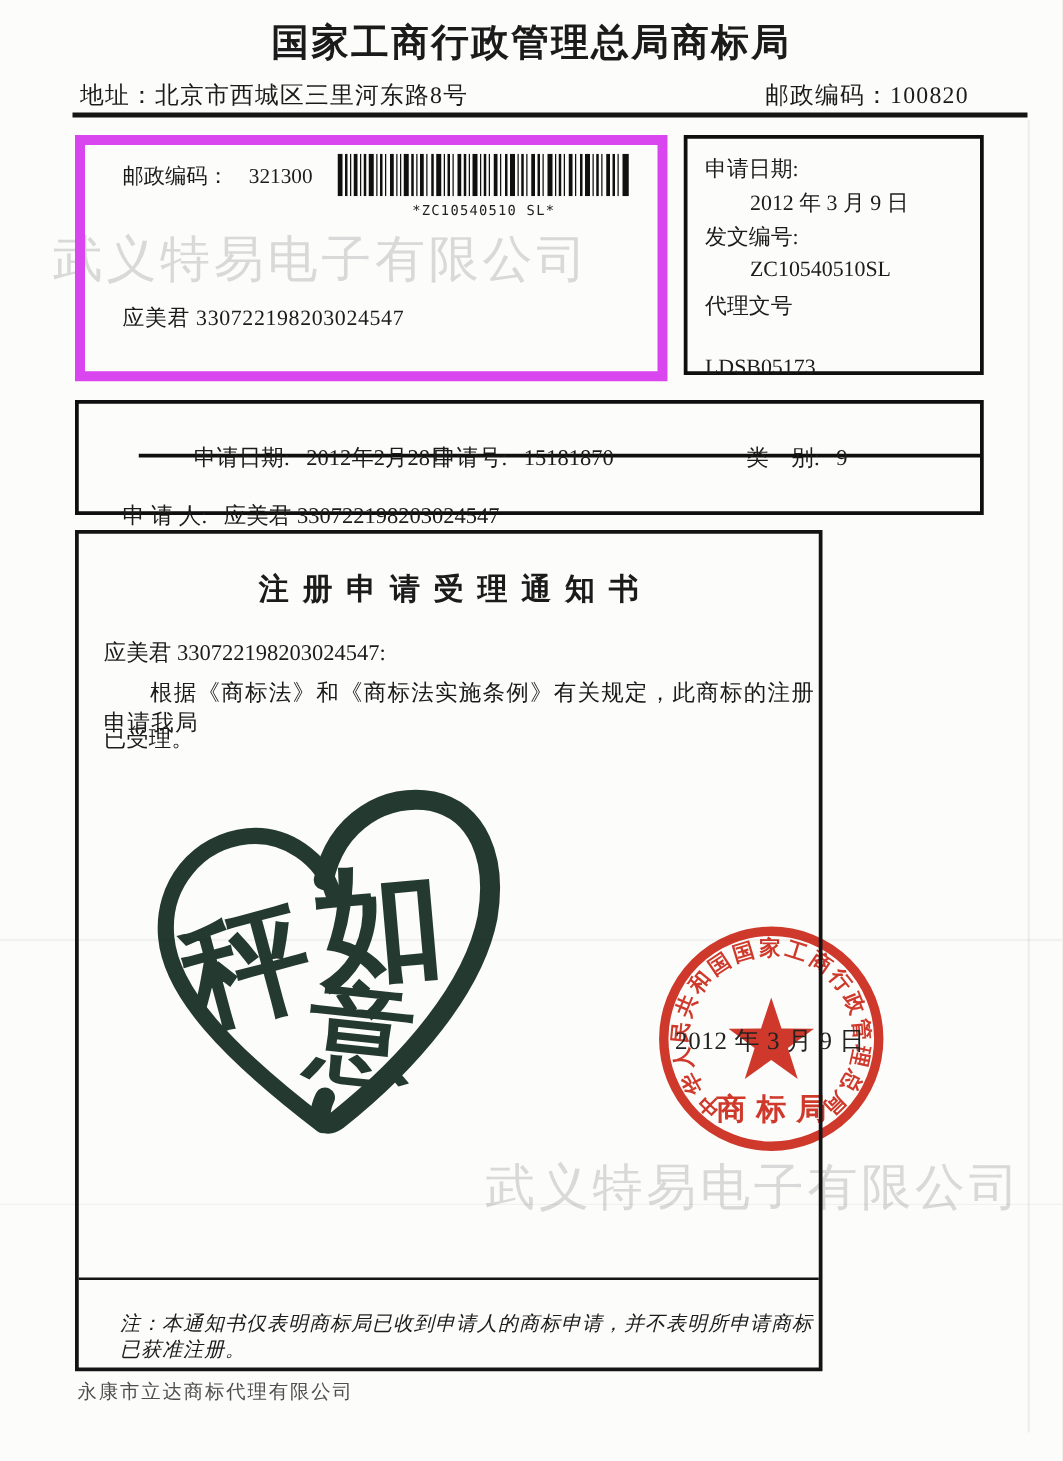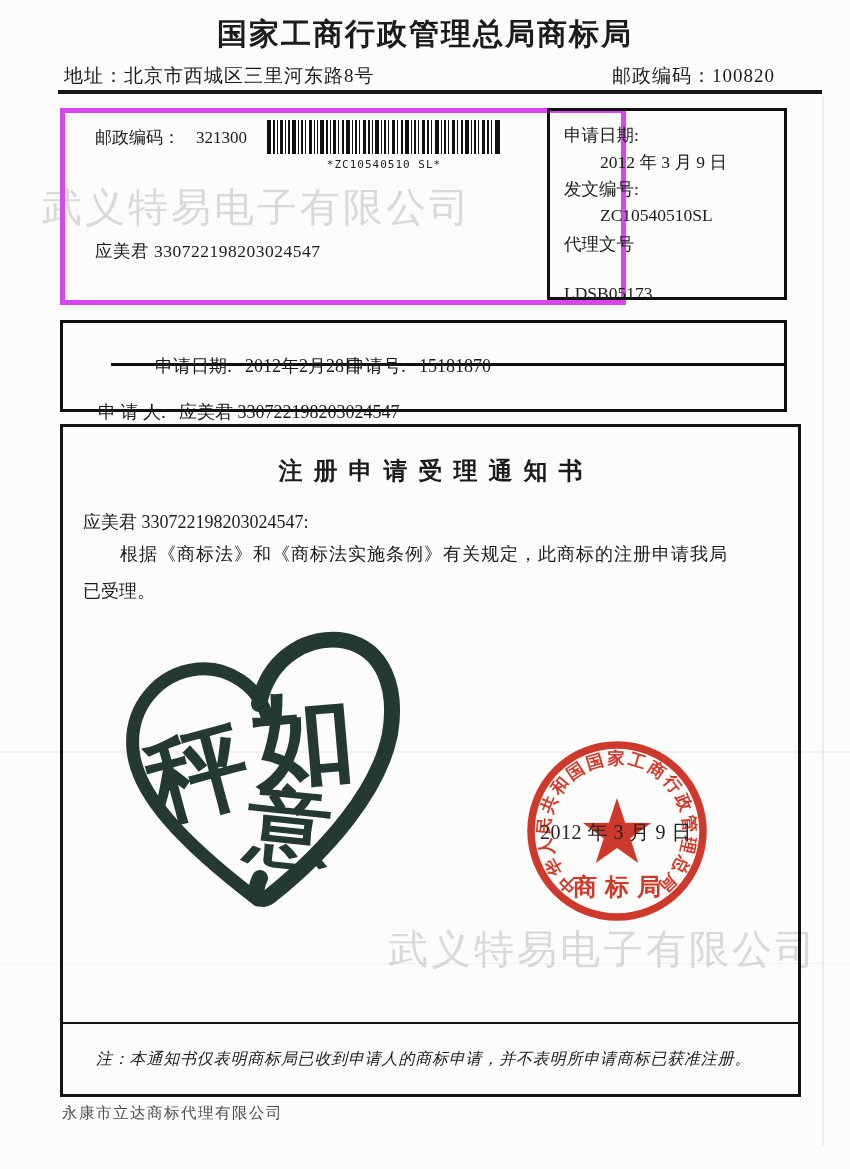--- a/index.html
+++ b/index.html
@@ -11,22 +11,22 @@
     color:var(--ink,#1b1b1b);
   }
   .abs { position:absolute; }
 
   .doc-title { top:14px; left:0; width:100%; text-align:center;
     font-size:30px; font-weight:bold; letter-spacing:2px; }
   .addr-line { top:63px; left:64px; font-size:19px; letter-spacing:1px; }
   .hq-postcode { top:63px; left:612px; font-size:19px; letter-spacing:1px; }
   .top-rule { top:90px; left:58px; width:764px; height:4px; background:#151515; }
 
-  .recipient-box { top:108px; left:60px; width:566px; height:197px;
-    border:5px solid #d946ef; }
+  .recipient-box { top:108px; left:60px; width:474px; height:197px;
+    border:8px solid #d946ef; }
   .rc-postcode { top:13px; left:30px; font-size:17px; }
   .rc-postcode .val { margin-left:16px; }
   .barcode-wrap { top:7px; left:202px; width:234px; text-align:center; }
   .barcode-label { font-family:"DejaVu Sans Mono","Liberation Mono",monospace;
     font-size:11px; letter-spacing:1px; color:#222; margin-top:0; }
   .rc-address { top:60px; left:30px; font-size:17.5px; letter-spacing:0.5px; }
   .rc-name { top:126px; left:30px; font-size:17.5px; letter-spacing:0.5px; }
 
   .issue-box { top:108px; left:547px; width:240px; height:192px;
     border:3px solid #0f0f0f; font-size:17.5px; }
@@ -40,21 +40,21 @@
   .app-table { top:320px; left:60px; width:727px; height:92px;
     border:3px solid #0f0f0f; font-size:18px; }
   .app-row1 { position:absolute; top:0; left:0; right:0; height:43px;
     border-bottom:3px solid #0f0f0f;margin-left:48px; }
   .cell { position:absolute; top:10px; white-space:pre; }
   .cell .val { margin-left:13px; }
   .cell-date { left:8px; } .cell-no { left:200px; } .cell-class { left:450px; }
   .app-row2 { position:absolute; top:56px; left:8px; white-space:pre; }
   .app-row2 .val { margin-left:13px; }
 
-  .notice-box { top:424px; left:60px; width:741px; height:673px;
+  .notice-box { top:424px; left:60px; width:598px; height:673px;
     border:3px solid #141414; }
   .notice-title { position:absolute; top:28px; left:0; width:100%;
     text-align:center; font-size:24px; font-weight:bold; letter-spacing:11px;
     text-indent:11px; }
   .salutation { position:absolute; top:83px; left:20px; font-size:18px; }
   .body-line1 { position:absolute; top:115px; left:20px; font-size:18px;
     letter-spacing:1px; text-indent:37px; }
   .body-line2 { position:absolute; top:152px; left:20px; font-size:18px; }
   .note-divider { position:absolute; top:595px; left:0; width:100%;
     border-top:2.5px solid #141414; }
@@ -174,20 +174,23 @@
   </div>
 
   <div class="abs app-table z1">
     <div class="app-row1">
       <div class="cell cell-date">
         <span>申请日期:</span><span class="val">2012年2月28日</span>
       </div>
       <div class="cell cell-no">
         <span>申请号:</span><span class="val">15181870</span>
       </div>
+      <div class="cell cell-class">
+        <span>类　别:</span><span class="val">9</span>
+      </div>
     </div>
     <div class="app-row2">
       <span>申 请 人:</span><span class="val">应美君 330722198203024547</span>
     </div>
   </div>
 
   <div class="abs notice-box z1">
     <div class="notice-title">注册申请受理通知书</div>
     <div class="salutation">应美君 330722198203024547:</div>
     <div class="body-line1">根据《商标法》和《商标法实施条例》有关规定，此商标的注册申请我局</div>

